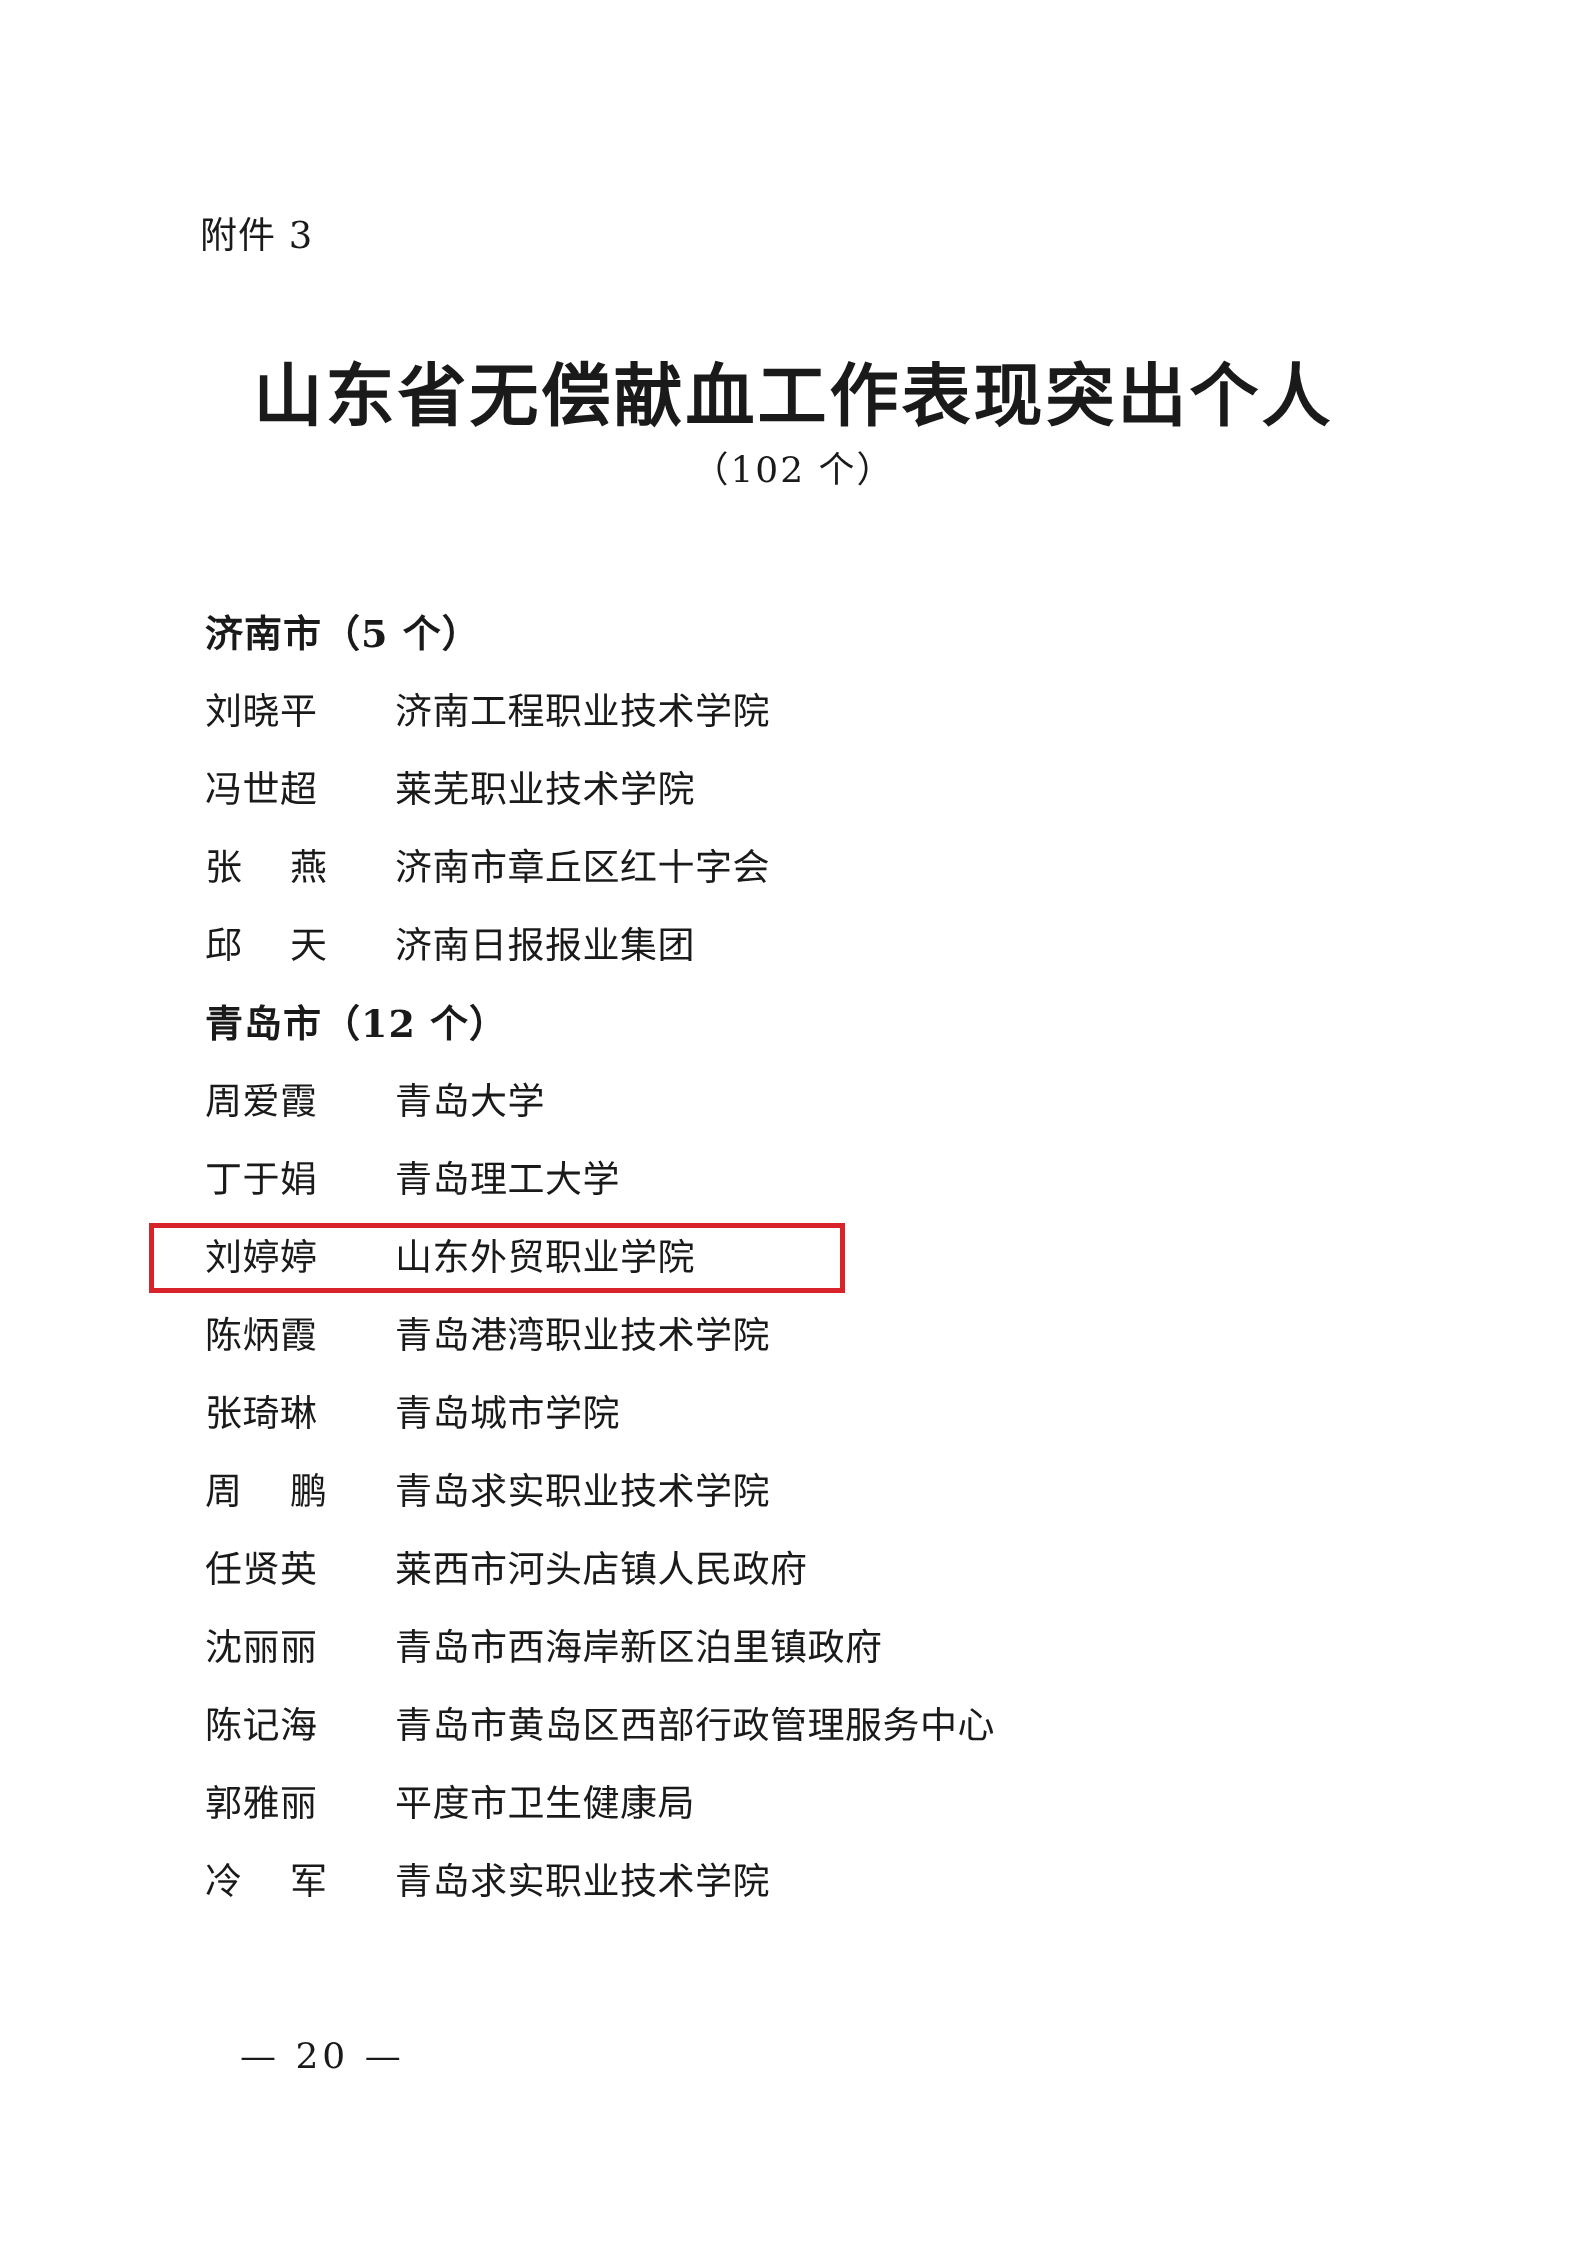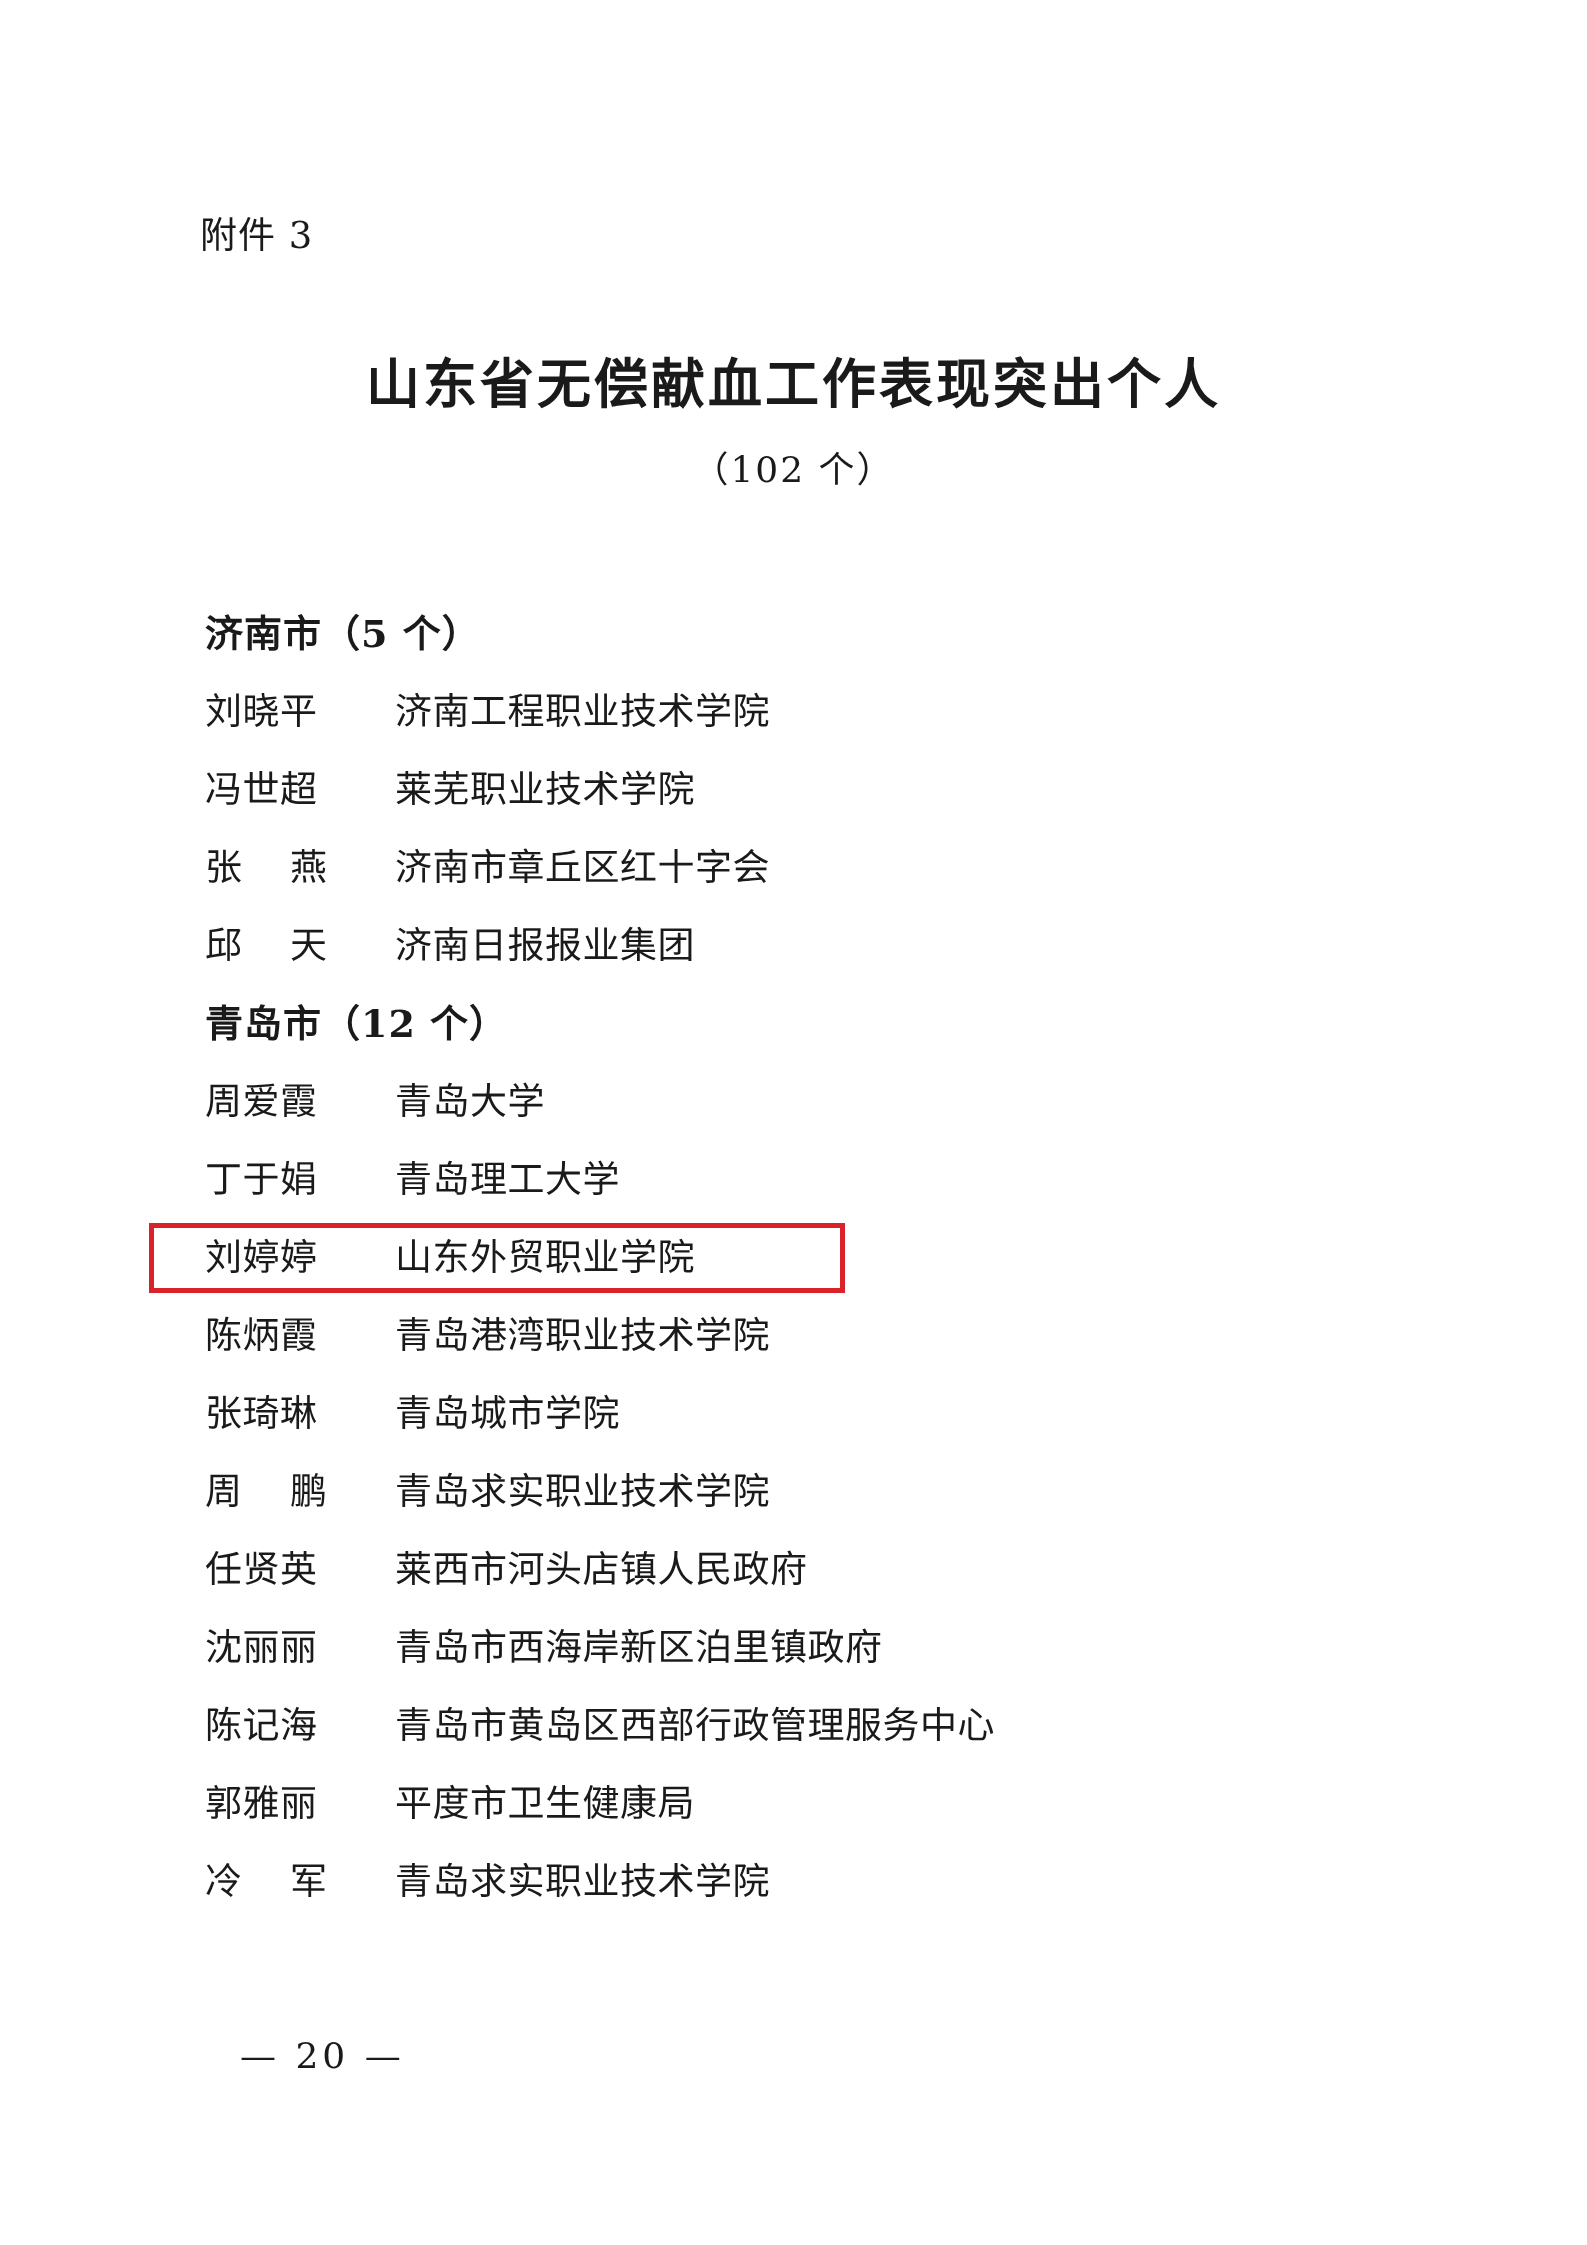--- a/index.html
+++ b/index.html
@@ -36,21 +36,21 @@
     font-family: "DejaVu Serif", "Liberation Serif", serif;
   }
 
   
   .doc-title {
     position: absolute;
     left: 0;
     top: 340px;
     width: 1587px;
     text-align: center;
-    font-size: 54px;
+    font-size: 69px;
     font-weight: 700;
     letter-spacing: 3px;
     font-family: "DejaVu Serif", "Liberation Serif", serif;
   }
   .doc-subtitle {
     position: absolute;
     left: 0;
     top: 440px;
     width: 1587px;
     text-align: center;

